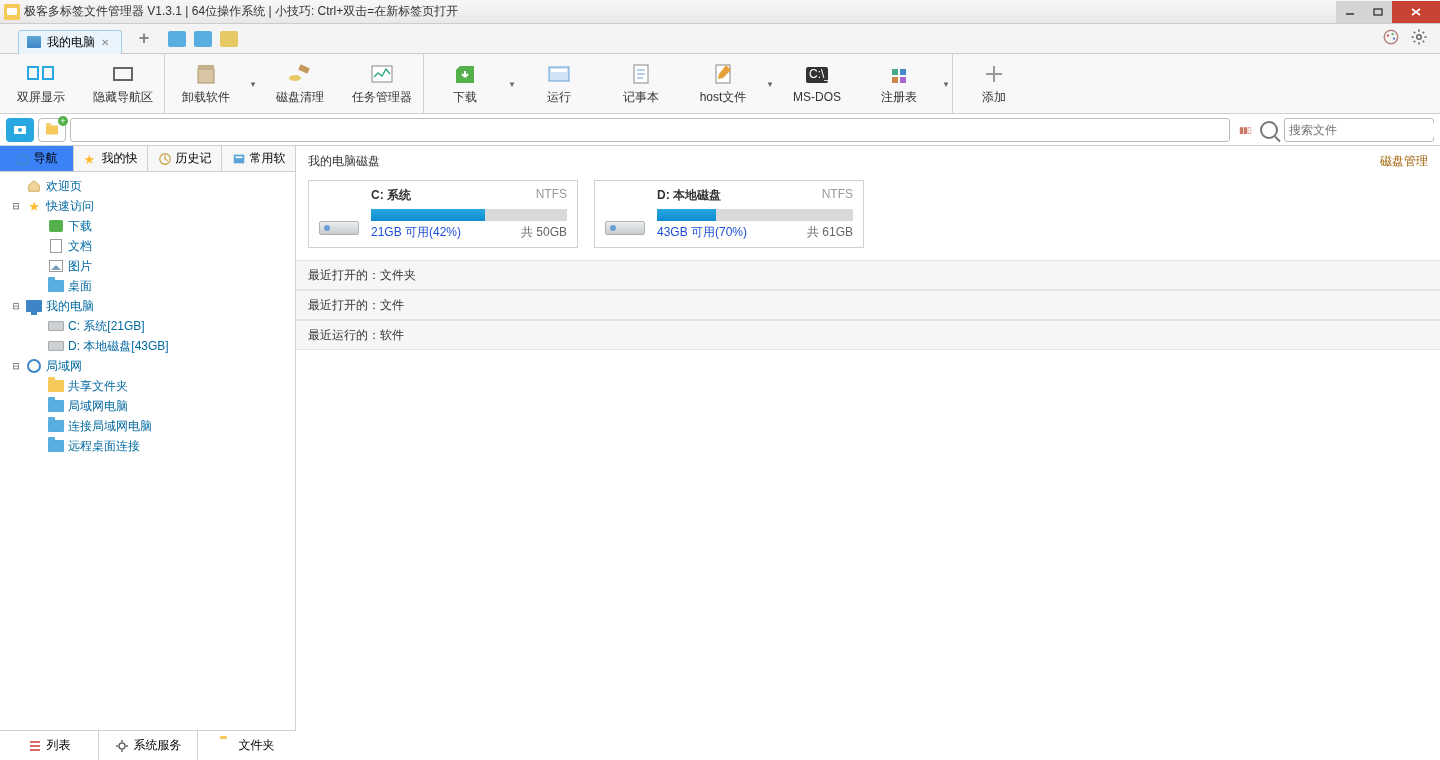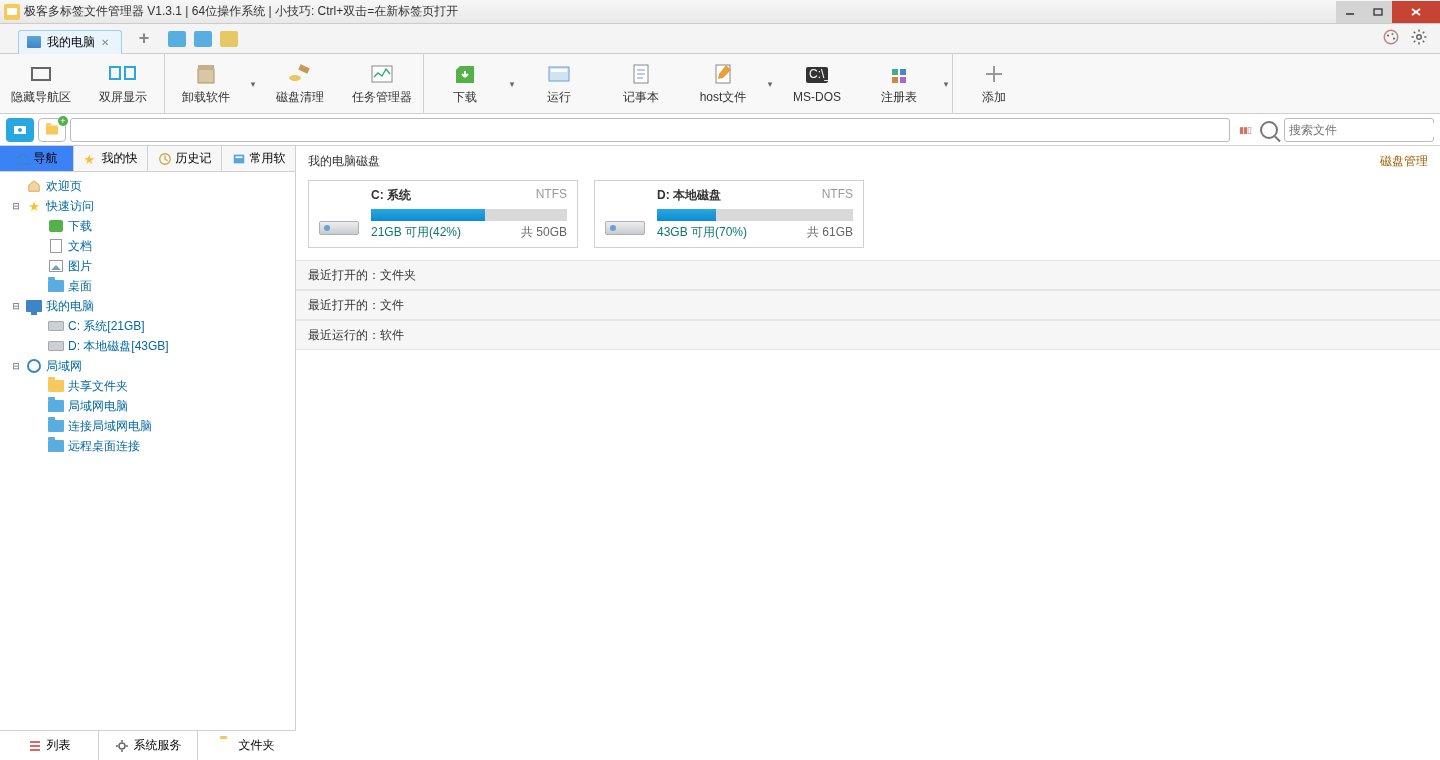--- a/index.html
+++ b/index.html
@@ -78,21 +78,21 @@
 .disk-img { width:42px; display:flex; align-items:flex-end; padding-bottom:6px; }
 .disk-img-inner { width:40px; height:14px; background:linear-gradient(to bottom,#eceeef,#c8ccce); border-radius:2px; border:1px solid #aeb2b4; position:relative; }
 .disk-img-inner::after{content:"";position:absolute;left:4px;top:3px;width:6px;height:6px;border-radius:50%;background:#6aa0d8;}
 .disk-info { flex:1; display:flex; flex-direction:column; justify-content:space-between; }
 .disk-line1 { display:flex; justify-content:space-between; }
 .disk-name { font-weight:bold; color:#333; }
 .disk-fs { color:#999; }
 .disk-bar { height:12px; background:#d9d9d9; position:relative; margin-top:2px;}
 .disk-bar-fill { height:100%; background:linear-gradient(to bottom,#29a7e1,#0d8bd1); }
 .disk-line3 { display:flex; justify-content:space-between; }
-.disk-free { color:#0f766e; }
+.disk-free { color:#1d4ed8; }
 .disk-total { color:#666; }
 .section-row { height:30px; border-top:1px solid #e4e4e4; border-bottom:1px solid #e4e4e4; background:#f6f6f6; display:flex; align-items:center; padding-left:12px; color:#333; }
 
 
 .bottombar { height:30px; border-top:1px solid #d0d0d0; display:flex; align-items:stretch; width:296px; }
 .bb-tab { flex:1; display:flex; align-items:center; justify-content:center; gap:5px; border-right:1px solid #d0d0d0; }
 .bb-tab:last-child{border-right:none;}
 .bb-ico { width:14px; height:14px; }
 .footer { display:flex; }
 
@@ -162,34 +162,34 @@
           <circle cx="12" cy="12" r="3" fill="none" stroke="#666" stroke-width="2"></circle>
           <path d="M12 2v3M12 19v3M2 12h3M19 12h3M5 5l2 2M17 17l2 2M19 5l-2 2M7 17l-2 2" stroke="#666" stroke-width="2"></path>
         </svg></div>
   </div>
 </div>
 
 <div class="toolbar" id="toolbar">
     <div class="tb-group">
       <div class="tb-btn">
         <div class="tb-btn-icon">
-          <svg width="24" height="20" viewBox="0 0 24 20">
-            <rect x="3" y="4" width="18" height="12" fill="none" stroke="#666" stroke-width="2"></rect>
-          </svg>
-        </div>
-        <div class="tb-btn-label">隐藏导航区</div>
-      </div>
-      <div class="tb-btn">
-        <div class="tb-btn-icon">
           <svg width="28" height="20" viewBox="0 0 28 20">
             <rect x="1" y="3" width="10" height="12" fill="none" stroke="#29a7e1" stroke-width="2"></rect>
             <rect x="16" y="3" width="10" height="12" fill="none" stroke="#29a7e1" stroke-width="2"></rect>
           </svg>
         </div>
         <div class="tb-btn-label">双屏显示</div>
+      </div>
+      <div class="tb-btn">
+        <div class="tb-btn-icon">
+          <svg width="24" height="20" viewBox="0 0 24 20">
+            <rect x="3" y="4" width="18" height="12" fill="none" stroke="#666" stroke-width="2"></rect>
+          </svg>
+        </div>
+        <div class="tb-btn-label">隐藏导航区</div>
       </div>
     </div>
     <div class="tb-sep"></div>
     <div class="tb-group">
       <div class="tb-btn">
         <div class="tb-btn-icon">
           <svg width="24" height="22" viewBox="0 0 24 22">
             <rect x="4" y="6" width="16" height="14" fill="#d9c6a4" stroke="#a8956f"></rect>
             <rect x="4" y="2" width="16" height="5" fill="#c4b18a"></rect>
           </svg>

